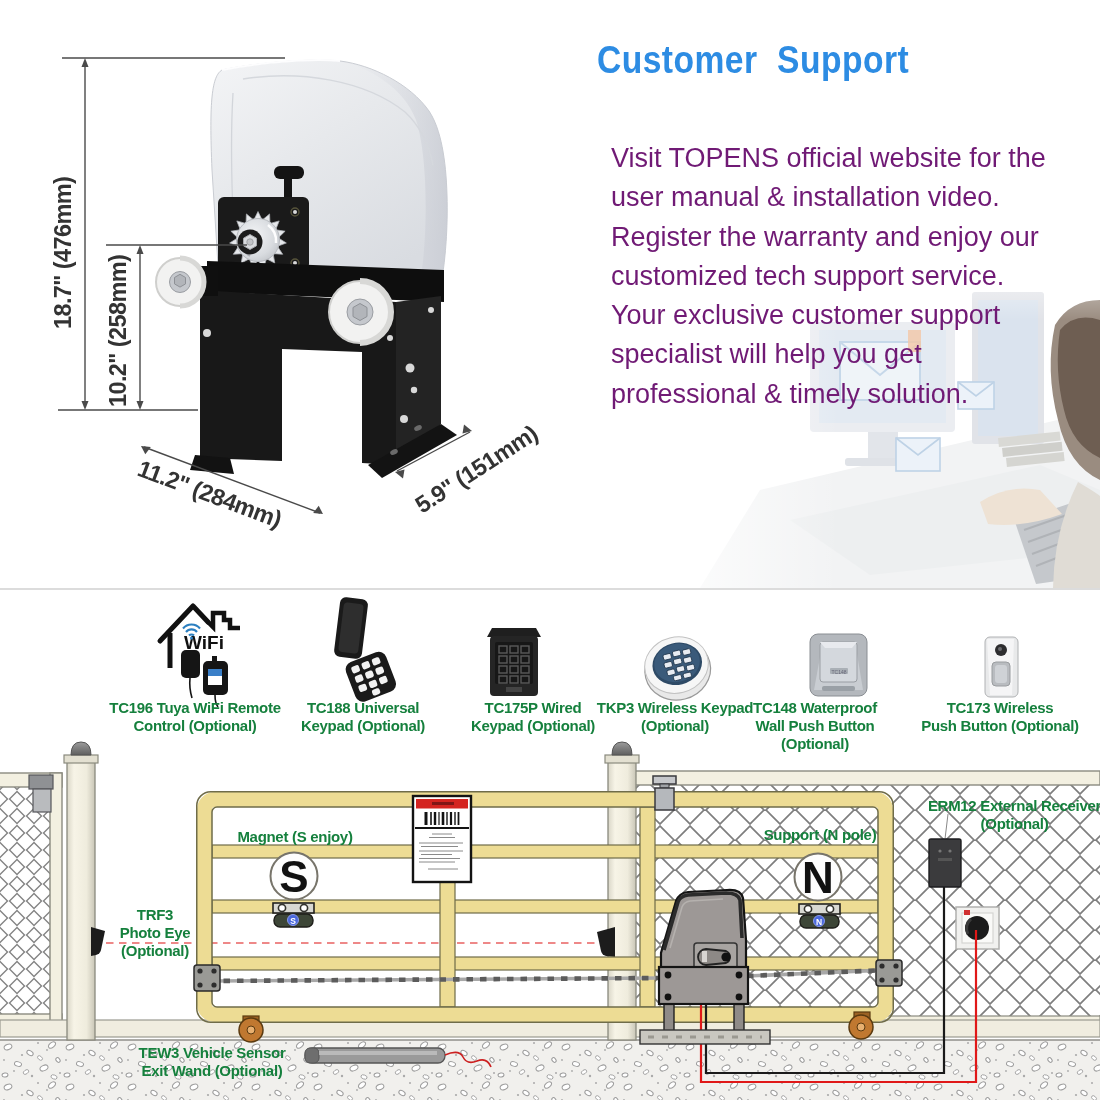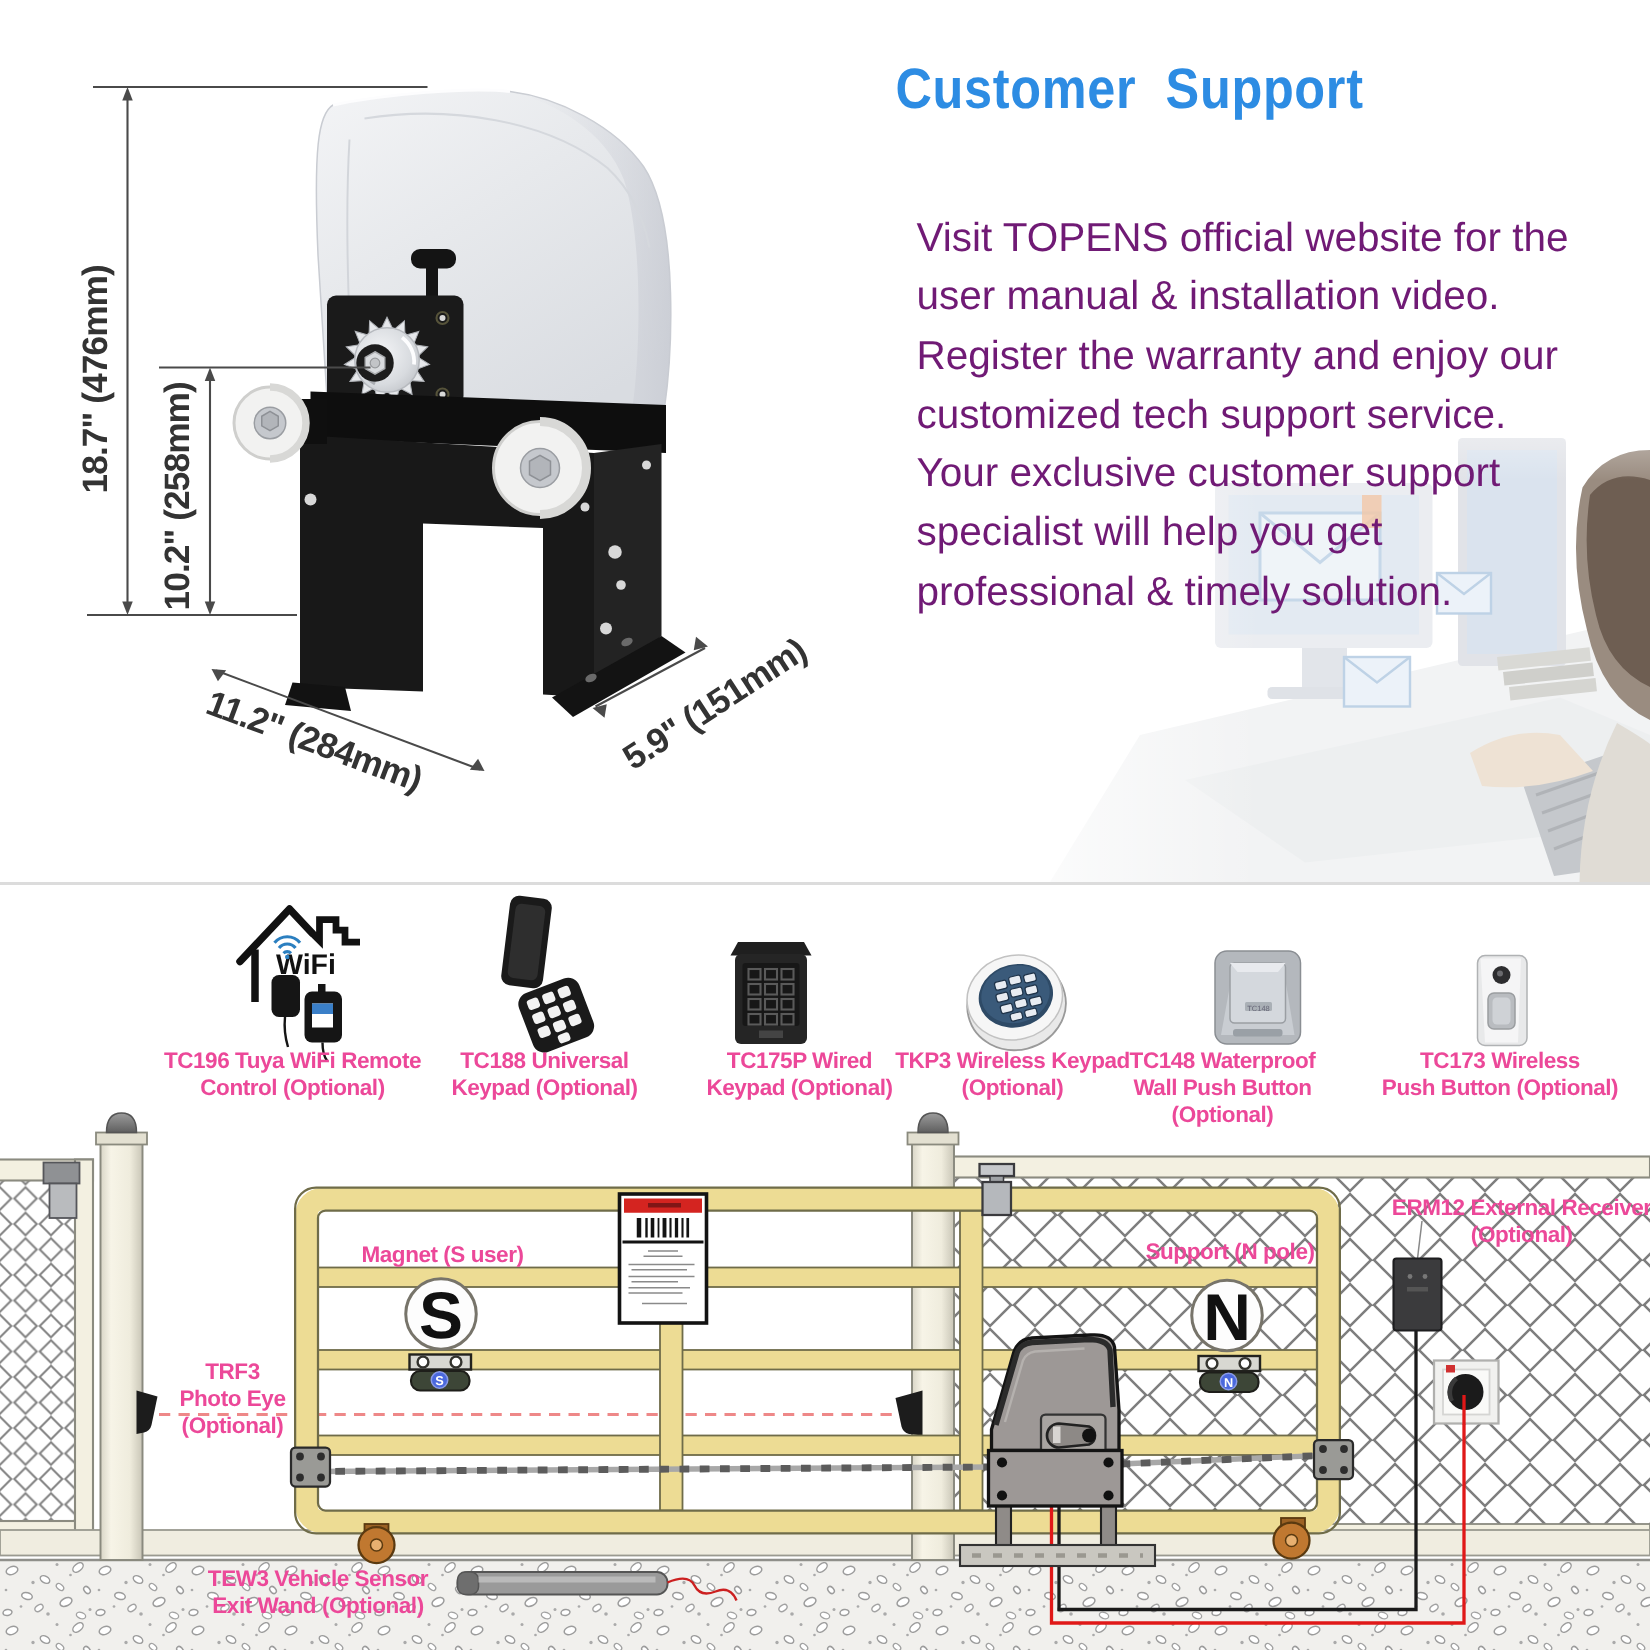--- a/index.html
+++ b/index.html
@@ -1,19 +1,19 @@
 <!DOCTYPE html>
 <html><head>
 <meta charset="utf-8">
 <style>
   html,body{margin:0;padding:0;background:#fff;}
   #page{position:relative;width:1100px;height:1100px;overflow:hidden;background:#fff;
         font-family:"Liberation Sans",sans-serif;}
   .abs{position:absolute;}
-  .lbl{position:absolute;font-weight:bold;color:#ec4899;font-size:15px;letter-spacing:-0.3px;line-height:18px;text-align:center;}
+  .lbl{position:absolute;font-weight:bold;color:#15803d;font-size:15px;letter-spacing:-0.3px;line-height:18px;text-align:center;}
   #heading{left:597px;top:39px;font-size:38px;font-weight:bold;color:#2d8ce3;letter-spacing:0.5px;transform:scaleX(0.885);transform-origin:left top;}
   #body-text{left:598px;top:139px;width:450px;font-size:27px;line-height:39.3px;color:#701a75;margin-left:13px;}
 </style>
 </head>
 <body>
 <div id="page">
 
   <svg class="abs" id="bgphoto" style="left:640px;top:230px;" width="460" height="358" viewBox="0 0 460 358">
 
     <path d="M120,260 L460,180 L460,358 L60,358 Z" fill="#f2f3f4"></path>
@@ -512,18 +512,18 @@
 
   <g>
     <rect x="305" y="1048" width="140" height="15" rx="7" fill="#9a9a9a" stroke="#555" stroke-width="1.3"></rect>
     <rect x="305" y="1048" width="14" height="15" rx="5" fill="#6e6e6e" stroke="#555" stroke-width="1"></rect>
     <rect x="319" y="1051" width="118" height="4" fill="#c2c2c2" opacity="0.8"></rect>
     <path d="M445,1055 q14,-6 18,2 q4,8 14,4 q10,-4 14,6" fill="none" stroke="#cc2020" stroke-width="1.6"></path>
   </g>
   </svg>
 
   <div class="lbl" style="left:95px;top:906px;width:120px;">TRF3<br>Photo Eye<br>(Optional)</div>
-  <div class="lbl" style="left:230px;top:828px;width:130px;font-weight:bold;">Magnet (S user)</div>
+  <div class="lbl" style="left:230px;top:828px;width:130px;font-weight:bold;">Magnet (S enjoy)</div>
   <div class="lbl" style="left:755px;top:826px;width:130px;">Support (N pole)</div>
   <div class="lbl" style="left:912px;top:797px;width:205px;text-align:center;">ERM12 External Receiver<br>(Optional)</div>
   <div class="lbl" style="left:122px;top:1044px;width:180px;text-align:center;">TEW3 Vehicle Sensor<br>Exit Wand (Optional)</div>
 
 </div>
 
 </body></html>

